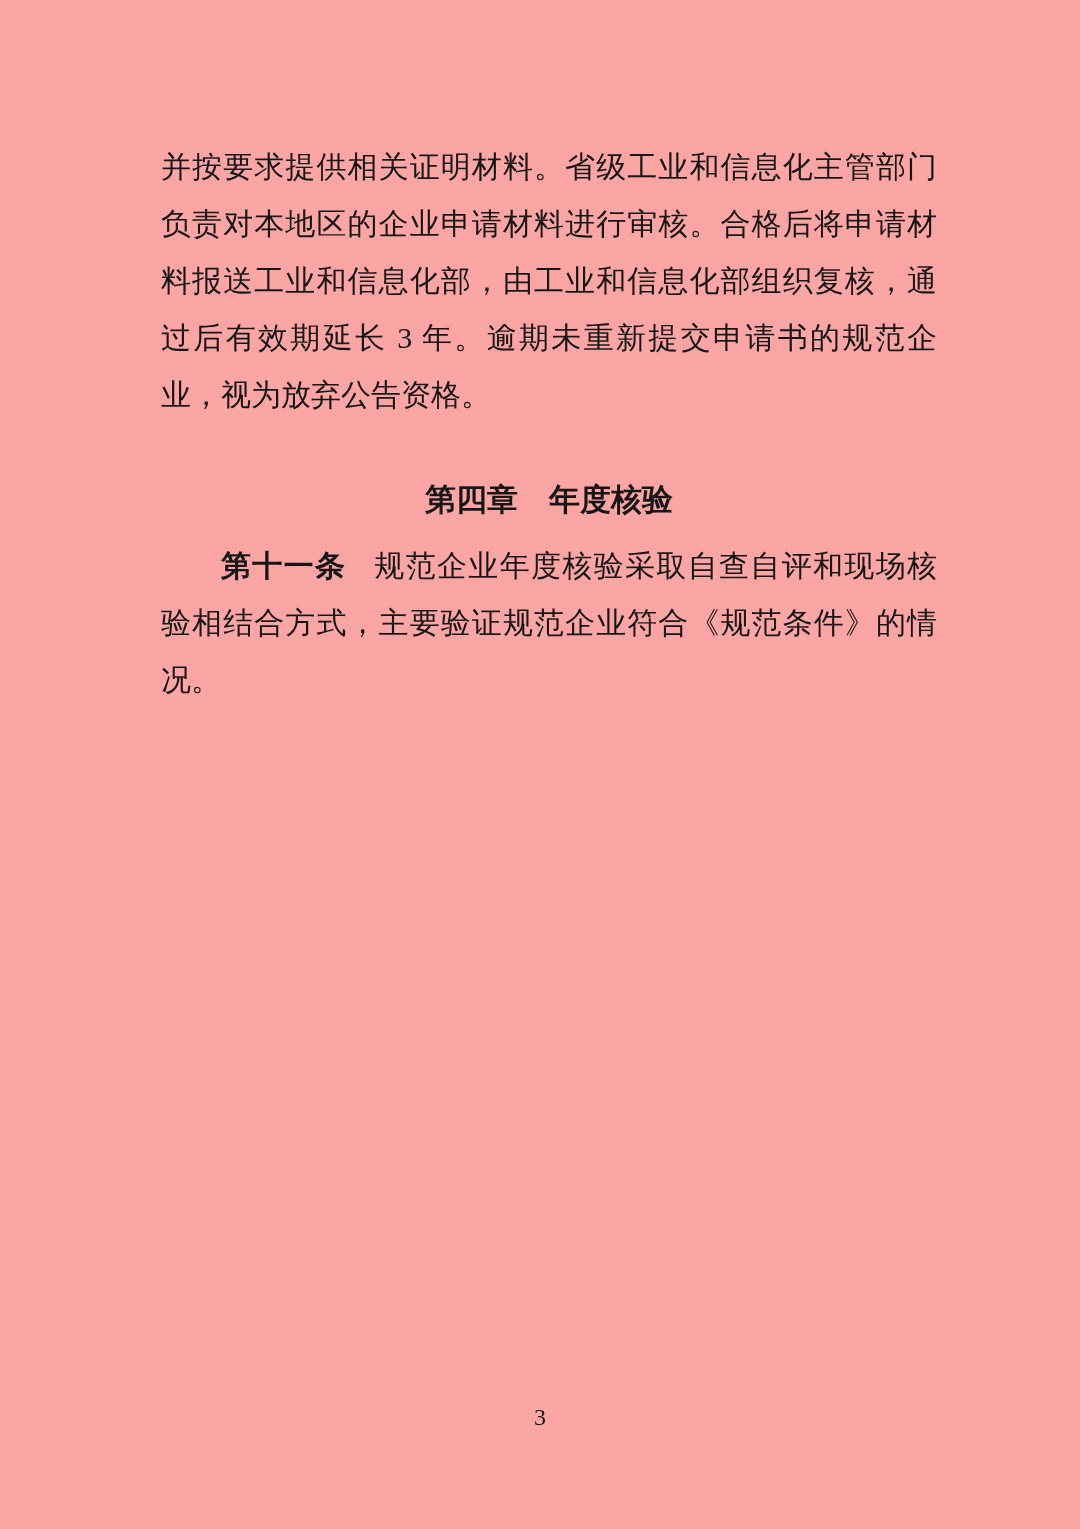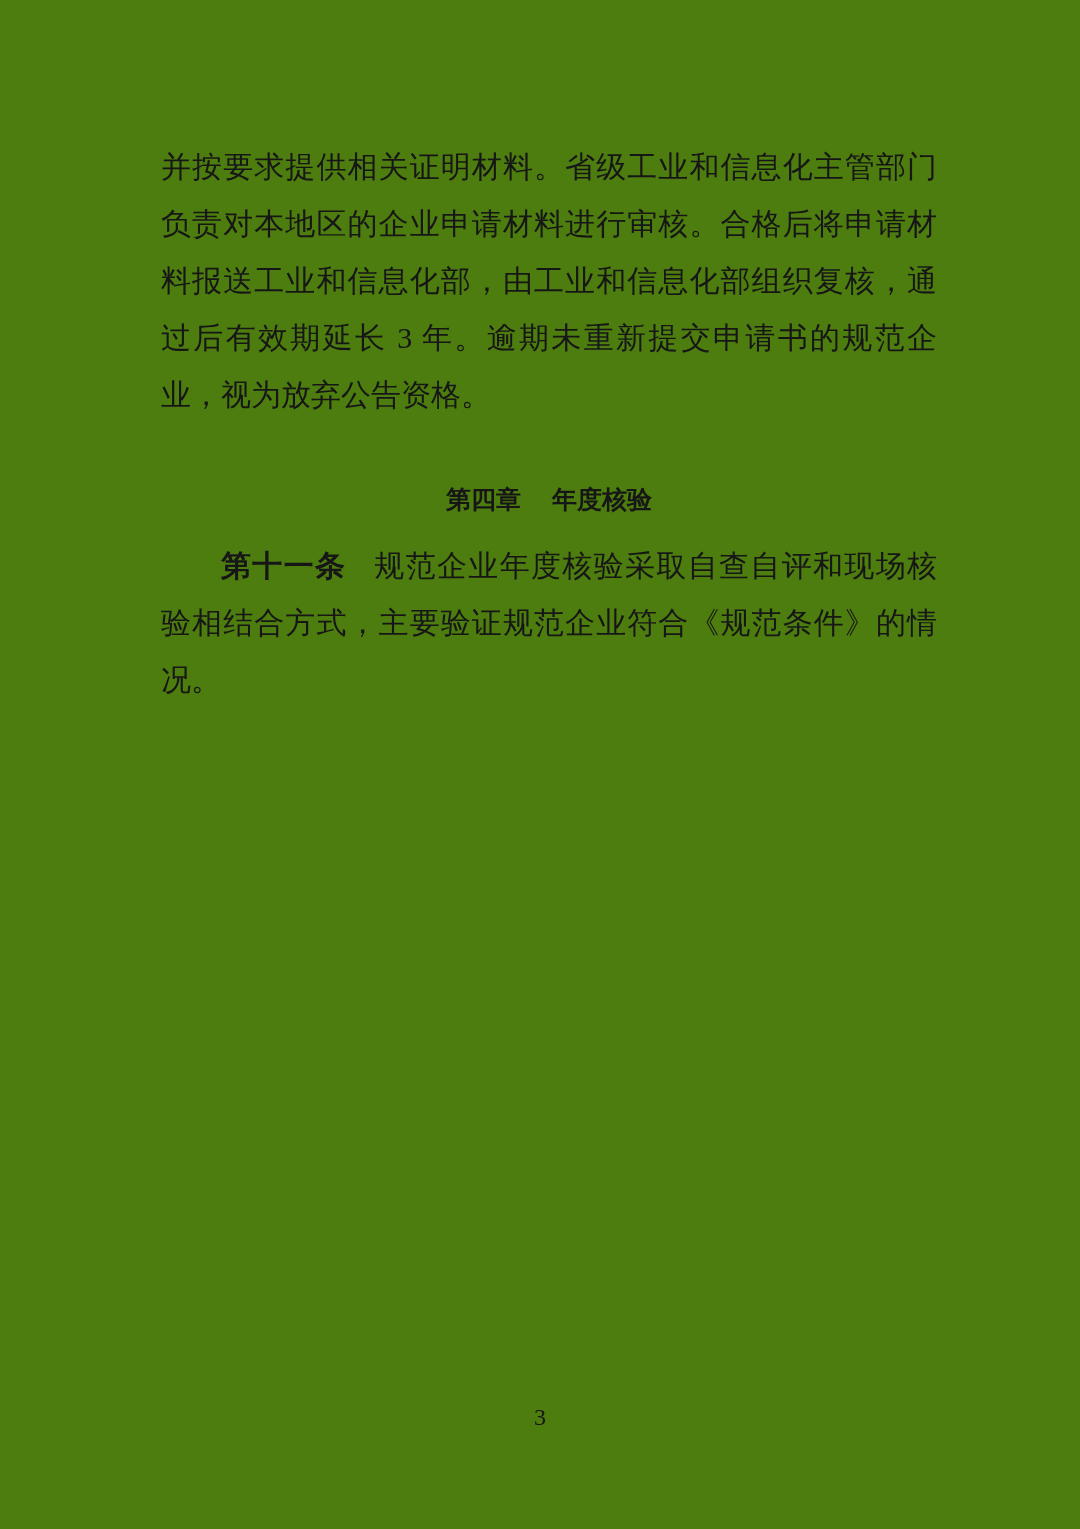--- a/index.html
+++ b/index.html
@@ -4,21 +4,21 @@
 <style>
   html, body {
     margin: 0;
     padding: 0;
     background: #ffffff;
   }
   .page {
     position: relative;
     width: 1080px;
     height: 1529px;
-    background: #4d7c0f;
+    background: #fca5a5;
     overflow: hidden;
     font-family: "Liberation Serif", "DejaVu Serif", serif;
     color: #161616;
   }
   .content {
     position: absolute;
     left: 161px;
     top: 138px;
     width: 776px;
     font-size: 30px;
@@ -32,21 +32,21 @@
   }
   .article {
     text-indent: 60px;
   }
   .chapter-heading {
     margin: 48px 0 9px 0 !important;
     text-align: center;
     text-indent: 0;
     font-family: "Liberation Sans", "DejaVu Sans", sans-serif;
     font-weight: 700;
-    font-size: 25px;
+    font-size: 31px;
   }
   .chapter-heading .chapter-num {
     margin-right: 31px;
   }
   .article-label {
     font-family: "Liberation Sans", "DejaVu Sans", sans-serif;
     font-weight: 700;
     margin-right: 28px;
   }
   .page-number {

